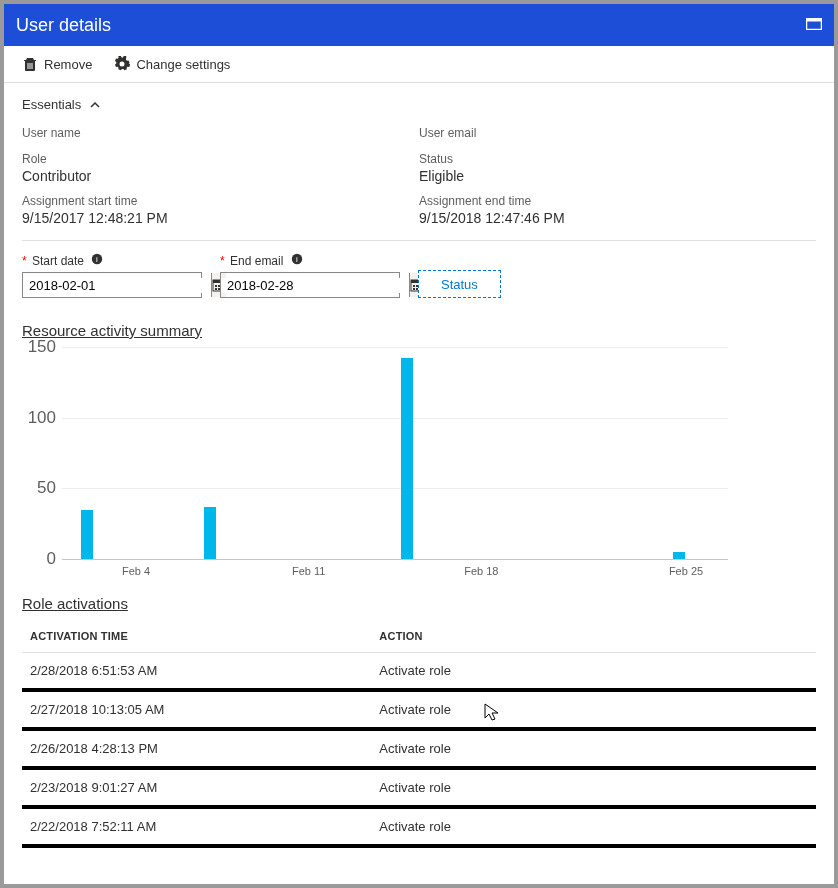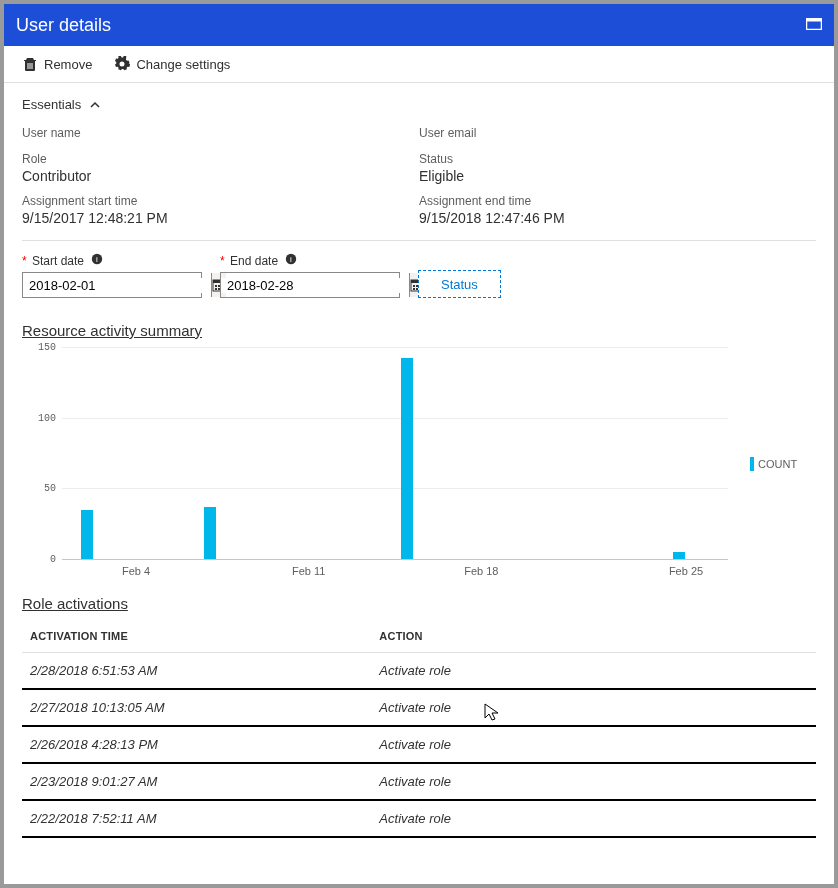--- a/index.html
+++ b/index.html
@@ -23,29 +23,29 @@
   .dfield .lab .info { display:inline-block; margin-left:4px; }
   .dinput { display: flex; align-items: center; border: 1px solid #8a8886; width: 180px; height: 26px; }
   .dinput input { border: none; outline: none; flex:1; padding: 0 6px; font-size: 13px; font-family: inherit; }
   .dinput .calbtn { width: 22px; height: 24px; background: #f3f2f1; border-left: 1px solid #8a8886; display:flex; align-items:center; justify-content:center; cursor:pointer;}
   .apply-btn { border: 1px dashed #0078d4; color: #0078d4; padding: 4px 22px; font-size: 13px; background: #fff; cursor: pointer; height: 28px; }
   h3.sect { font-weight: 400; font-size: 15px; margin: 18px 0 8px 0; color: #323130; text-decoration: underline; }
   .chart-wrap { display: flex; }
   .chart { position: relative; width: 710px; height: 230px; }
   .legend { font-size: 11px; color: #605e5c; display:flex; align-items:center; gap:4px; margin-left: 18px; margin-top: 4px;}
   .legend .sw { width:4px; height:14px; background:#00b7eb; display:inline-block;}
-  .ylabel { position: absolute; right: calc(100% - 34px); font-size: 10px; color: #605e5c; transform: translateY(-50%); font-family: Liberation Mono, monospace; }
+  .ylabel { position: absolute; right: calc(100% - 34px); font-size: 17px; color: #605e5c; transform: translateY(-50%); }
   .grid-area { position: absolute; left: 40px; right: 4px; top: 0; bottom: 18px; }
   .gline { position:absolute; left:0; right:0; border-top:1px solid #ececec; }
   .baseline { border-top:1px solid #c8c6c4; }
   .bar { position:absolute; bottom:0; width:12px; background:#00b7eb; }
   .xlabel { position:absolute; bottom:0; font-size:11px; color:#605e5c; transform: translateX(-50%); }
   table.activ { width: 100%; border-collapse: collapse; margin-top: 6px; }
   table.activ th { text-align:left; font-size: 11px; font-weight: 600; color: #323130; padding: 10px 8px; border-bottom: 1px solid #e1dfdd; letter-spacing: 0.2px;}
-  table.activ td { font-size: 13px; padding: 10px 8px; border-bottom: 2px solid #000000; font-style: italic; }
+  table.activ td { font-size: 13px; padding: 10px 8px; border-bottom: 4px solid #000000; }
   .cursor { position: absolute; pointer-events: none; }
 </style>
 </head>
 <body>
 
 <div class="window">
 
   <div class="titlebar">
     <div class="title">User details</div>
     <div>
@@ -131,21 +131,21 @@
                 <rect x="9" y="7" width="2" height="2" fill="#323130"></rect>
               <rect x="3" y="10" width="2" height="2" fill="#323130"></rect>
                 <rect x="6" y="10" width="2" height="2" fill="#323130"></rect>
             </svg>
           </div>
         </div>
       </div>
       <div class="dfield">
         <div class="lab">
           <span class="req">*</span>
-          <span>End date</span>
+          <span>End email</span>
           <span class="info">
             <svg width="12" height="12" viewBox="0 0 12 12">
                 <circle cx="6" cy="6" r="5.2" fill="#323130"></circle>
                 <text x="6" y="9" text-anchor="middle" fill="#fff" font-size="8" font-family="Arial">i</text>
               </svg>
           </span>
         </div>
         <div class="dinput">
           <input value="2018-02-28" style="">
           <div class="calbtn">
@@ -180,24 +180,20 @@
           </div>
       <div class="ylabel" style="top: 212px;">0</div>
           <div class="ylabel" style="top: 141.333px;">50</div>
           <div class="ylabel" style="top: 70.6667px;">100</div>
           <div class="ylabel" style="top: 0px;">150</div>
           <div class="xlabel" style="left: 114px;">Feb 4</div>
           <div class="xlabel" style="left: 286.667px;">Feb 11</div>
           <div class="xlabel" style="left: 459.333px;">Feb 18</div>
           <div class="xlabel" style="left: 664px;">Feb 25</div>
         </div>
-      <div class="legend">
-        <span class="sw"></span>
-        <span>COUNT</span>
-      </div>
     </div>
 
     <h3 class="sect">Role activations</h3>
 
     <table class="activ">
       <thead>
         <tr>
           <th style="width:44%">ACTIVATION TIME</th>
           <th>ACTION</th>
         </tr>

